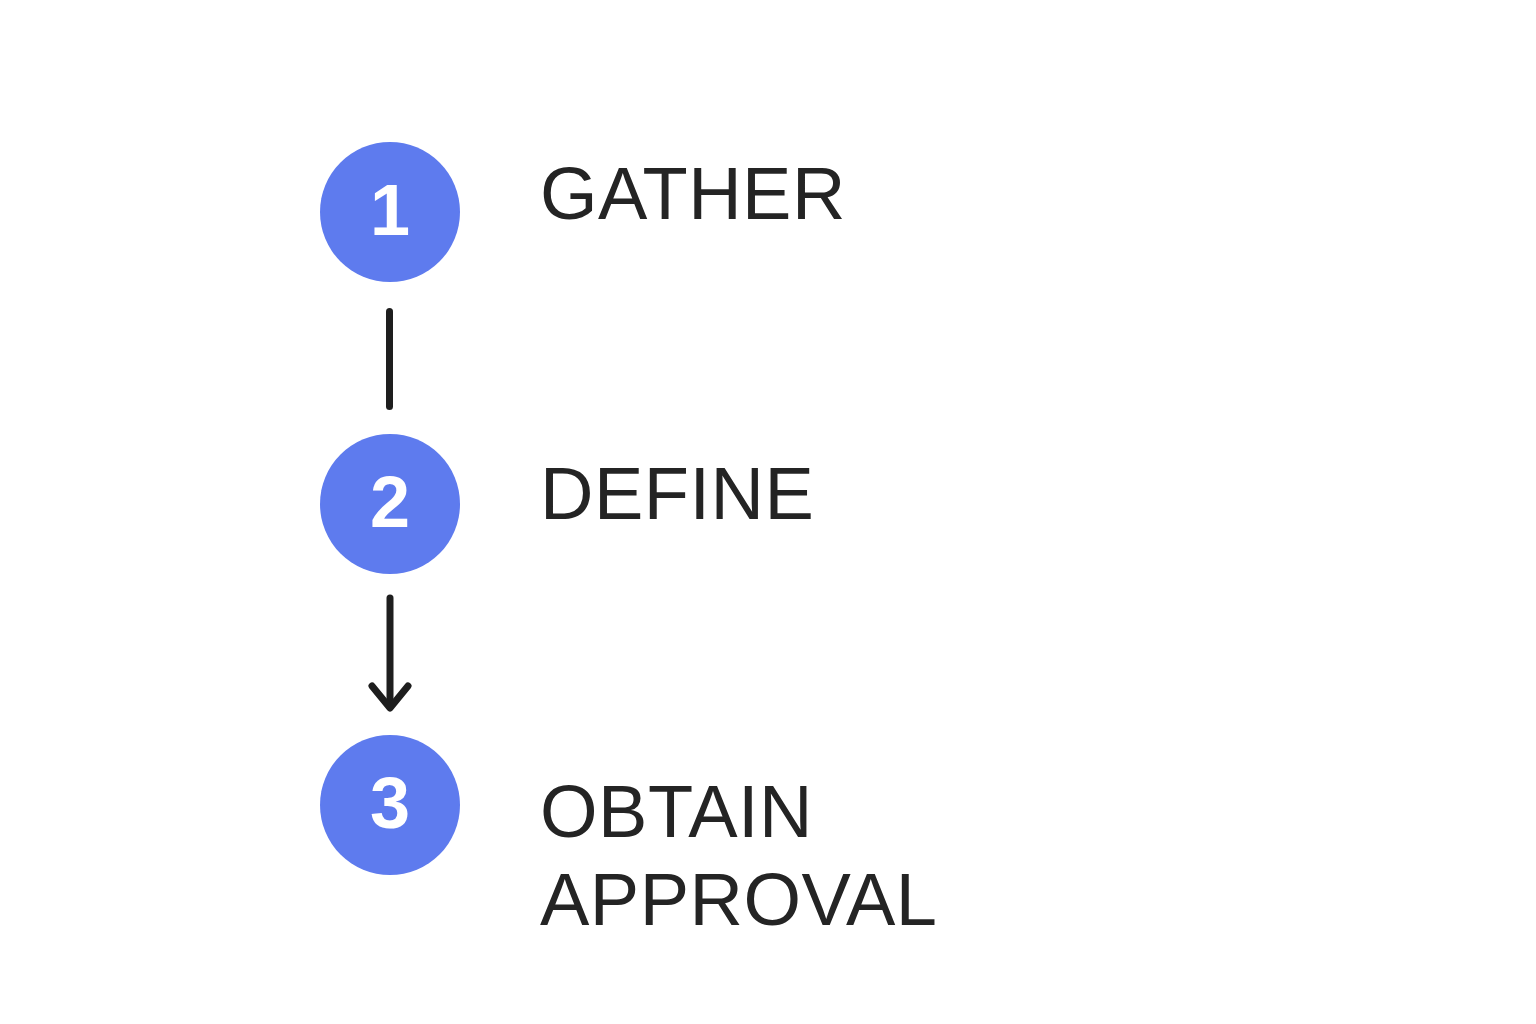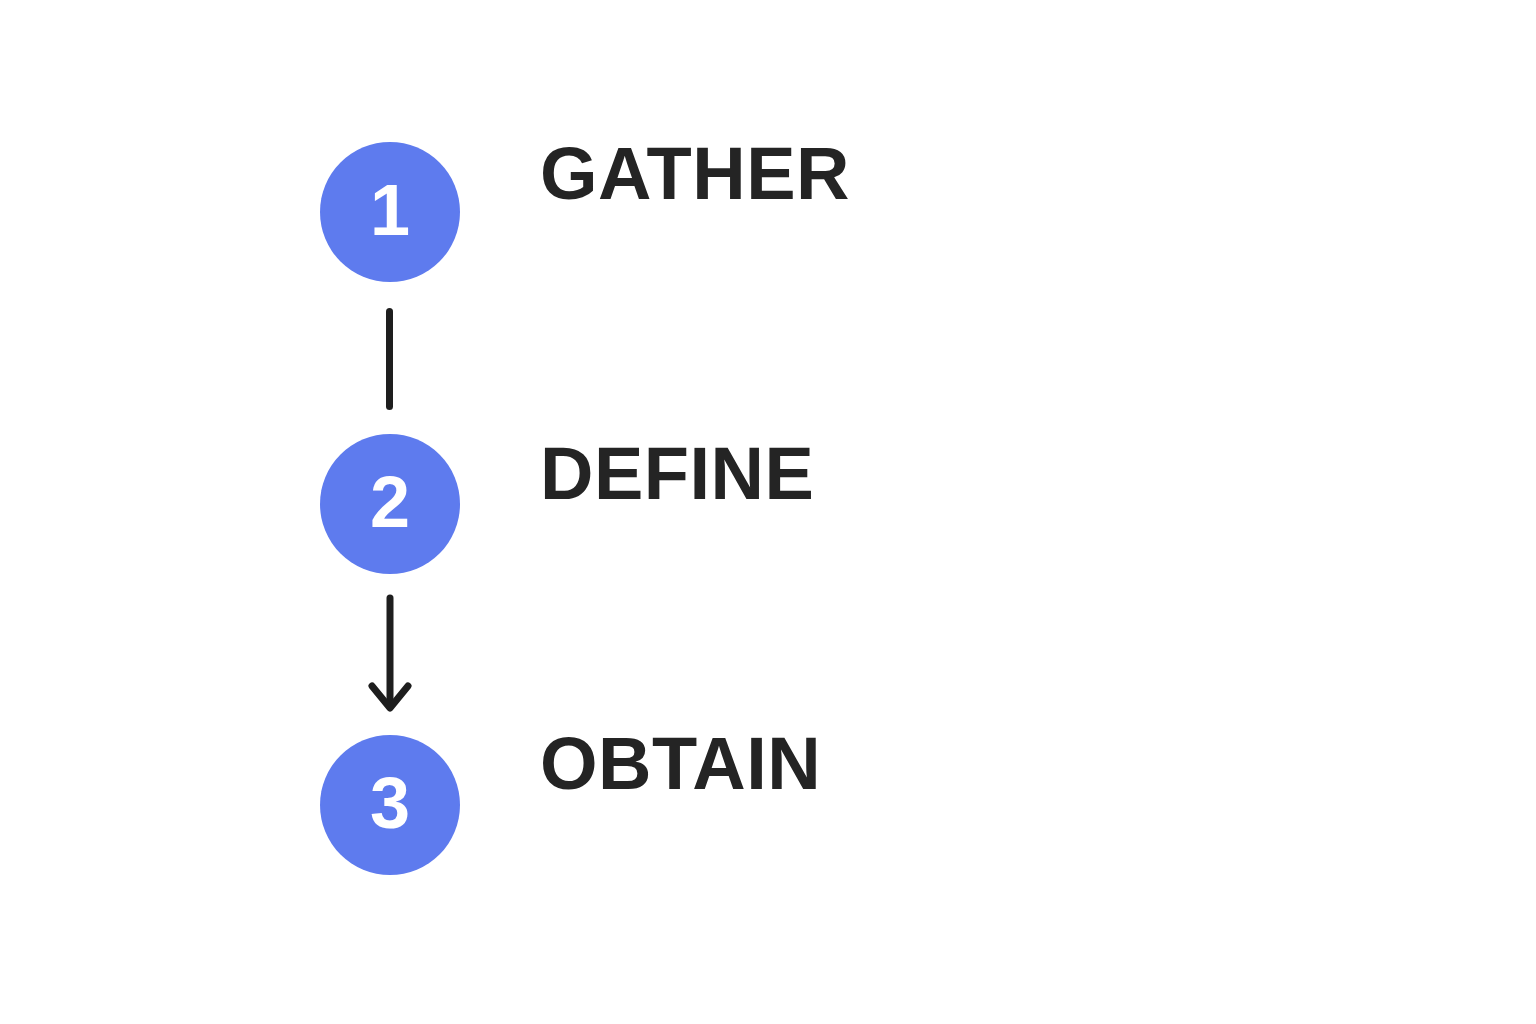--- a/index.html
+++ b/index.html
@@ -64,28 +64,29 @@
     stroke-linecap: round;
     stroke-linejoin: round;
     fill: none;
   }
   .step-label {
     position: absolute;
     left: 540px;
     color: var(--text);
     font-size: 74px;
     line-height: 88px;
-    font-weight: 700;
+    font-weight: 400;
     letter-spacing: 0.5px;
     text-transform: uppercase;
     white-space: nowrap;
+    margin-top: 20px;
   }
   .label-1 { top: 130px; }
   .label-2 { top: 430px; text-align: right; }
-  .label-3 { top: 720px; }
+  .label-3 { top: 748px; }
 </style>
 </head>
 <body>
 
 <div class="canvas">
 
   <div class="step-circle circle-1">
     <span class="step-number">1</span>
   </div>
   <div class="step-label label-1">
@@ -104,15 +105,16 @@
   <svg class="connector-arrow" viewBox="0 0 64 122" aria-hidden="true">
     <line class="stroke" x1="32" y1="4" x2="32" y2="112"></line>
     <polyline class="stroke" points="14,92 32,114 50,92"></polyline>
   </svg>
 
   <div class="step-circle circle-3">
     <span class="step-number">3</span>
   </div>
   <div class="step-label label-3">
     <div>OBTAIN</div>
+    <div>APPROVAL</div>
   </div>
 
 </div>
 
 </body></html>

